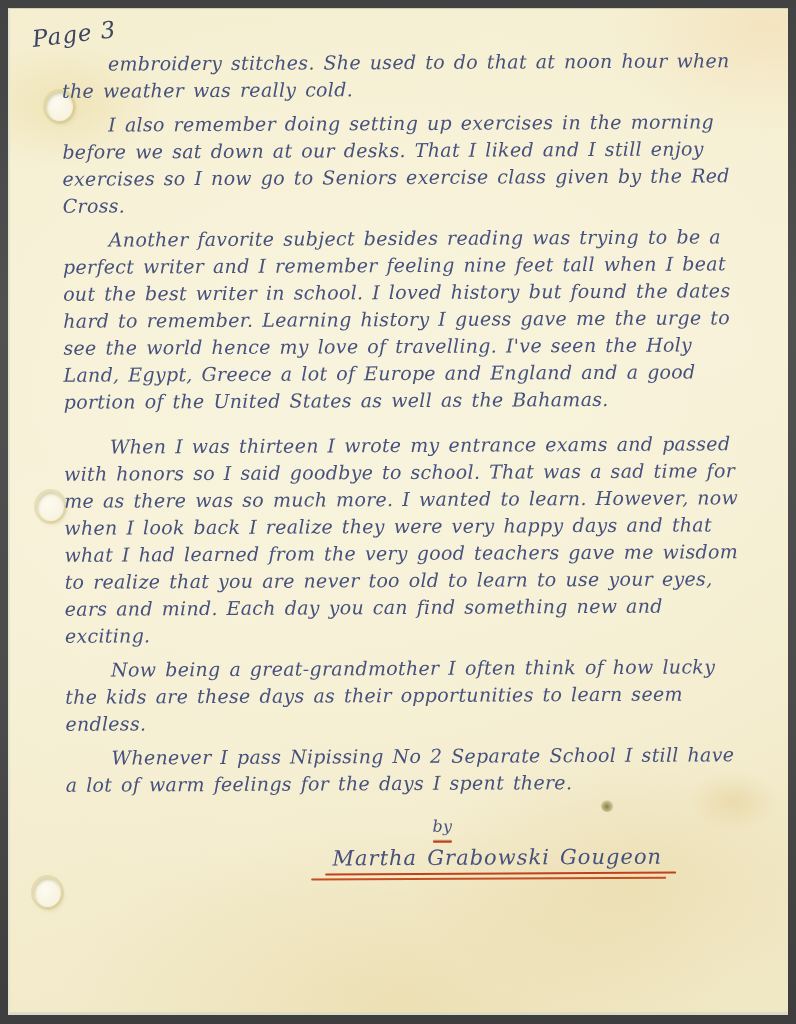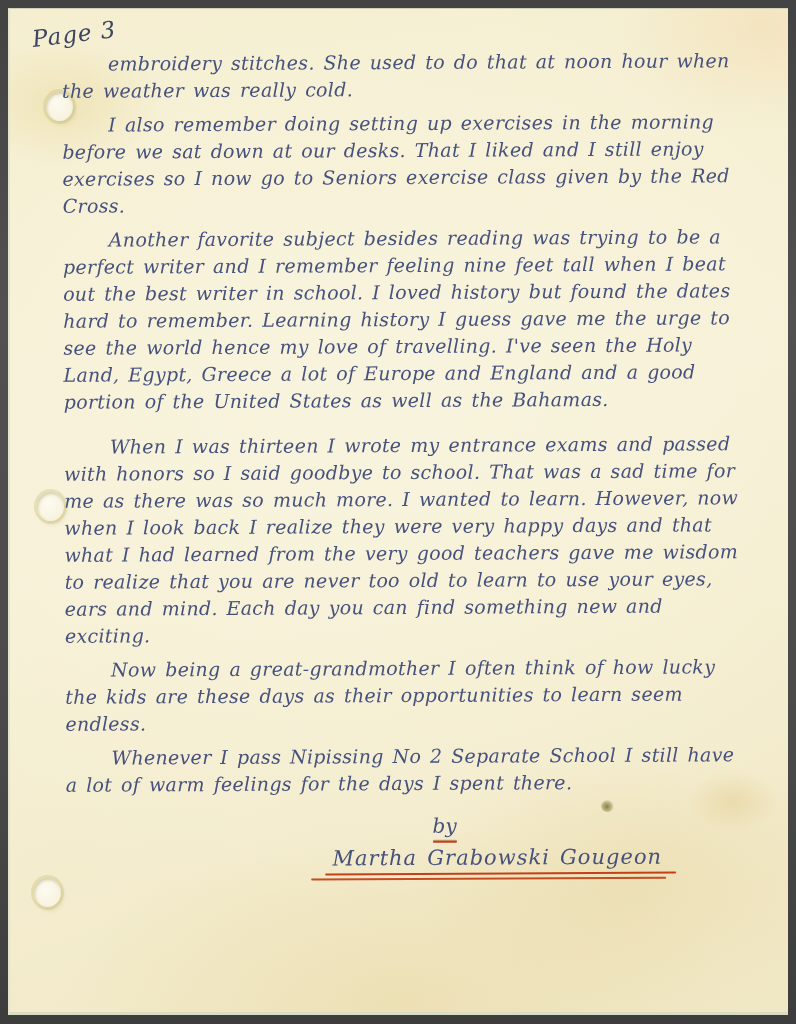--- a/index.html
+++ b/index.html
@@ -94,21 +94,21 @@
   .signature-block {
     width: -moz-fit-content;
     width: fit-content;
     margin: 16px 78px 0 auto;
     text-align: center;
   }
   .sig-by {
     width: -moz-fit-content;
     width: fit-content;
     margin: 0 auto 2px 96px;
-    font-size: 20px;
+    font-size: 16px;
     padding: 0 10px;
   }
   .sig-name {
     font-size: 21px;
     letter-spacing: 1px;
     padding: 0 6px 2px 6px;
   }
   .red-underline {
     height: 2px;
     background: #c2411c;

